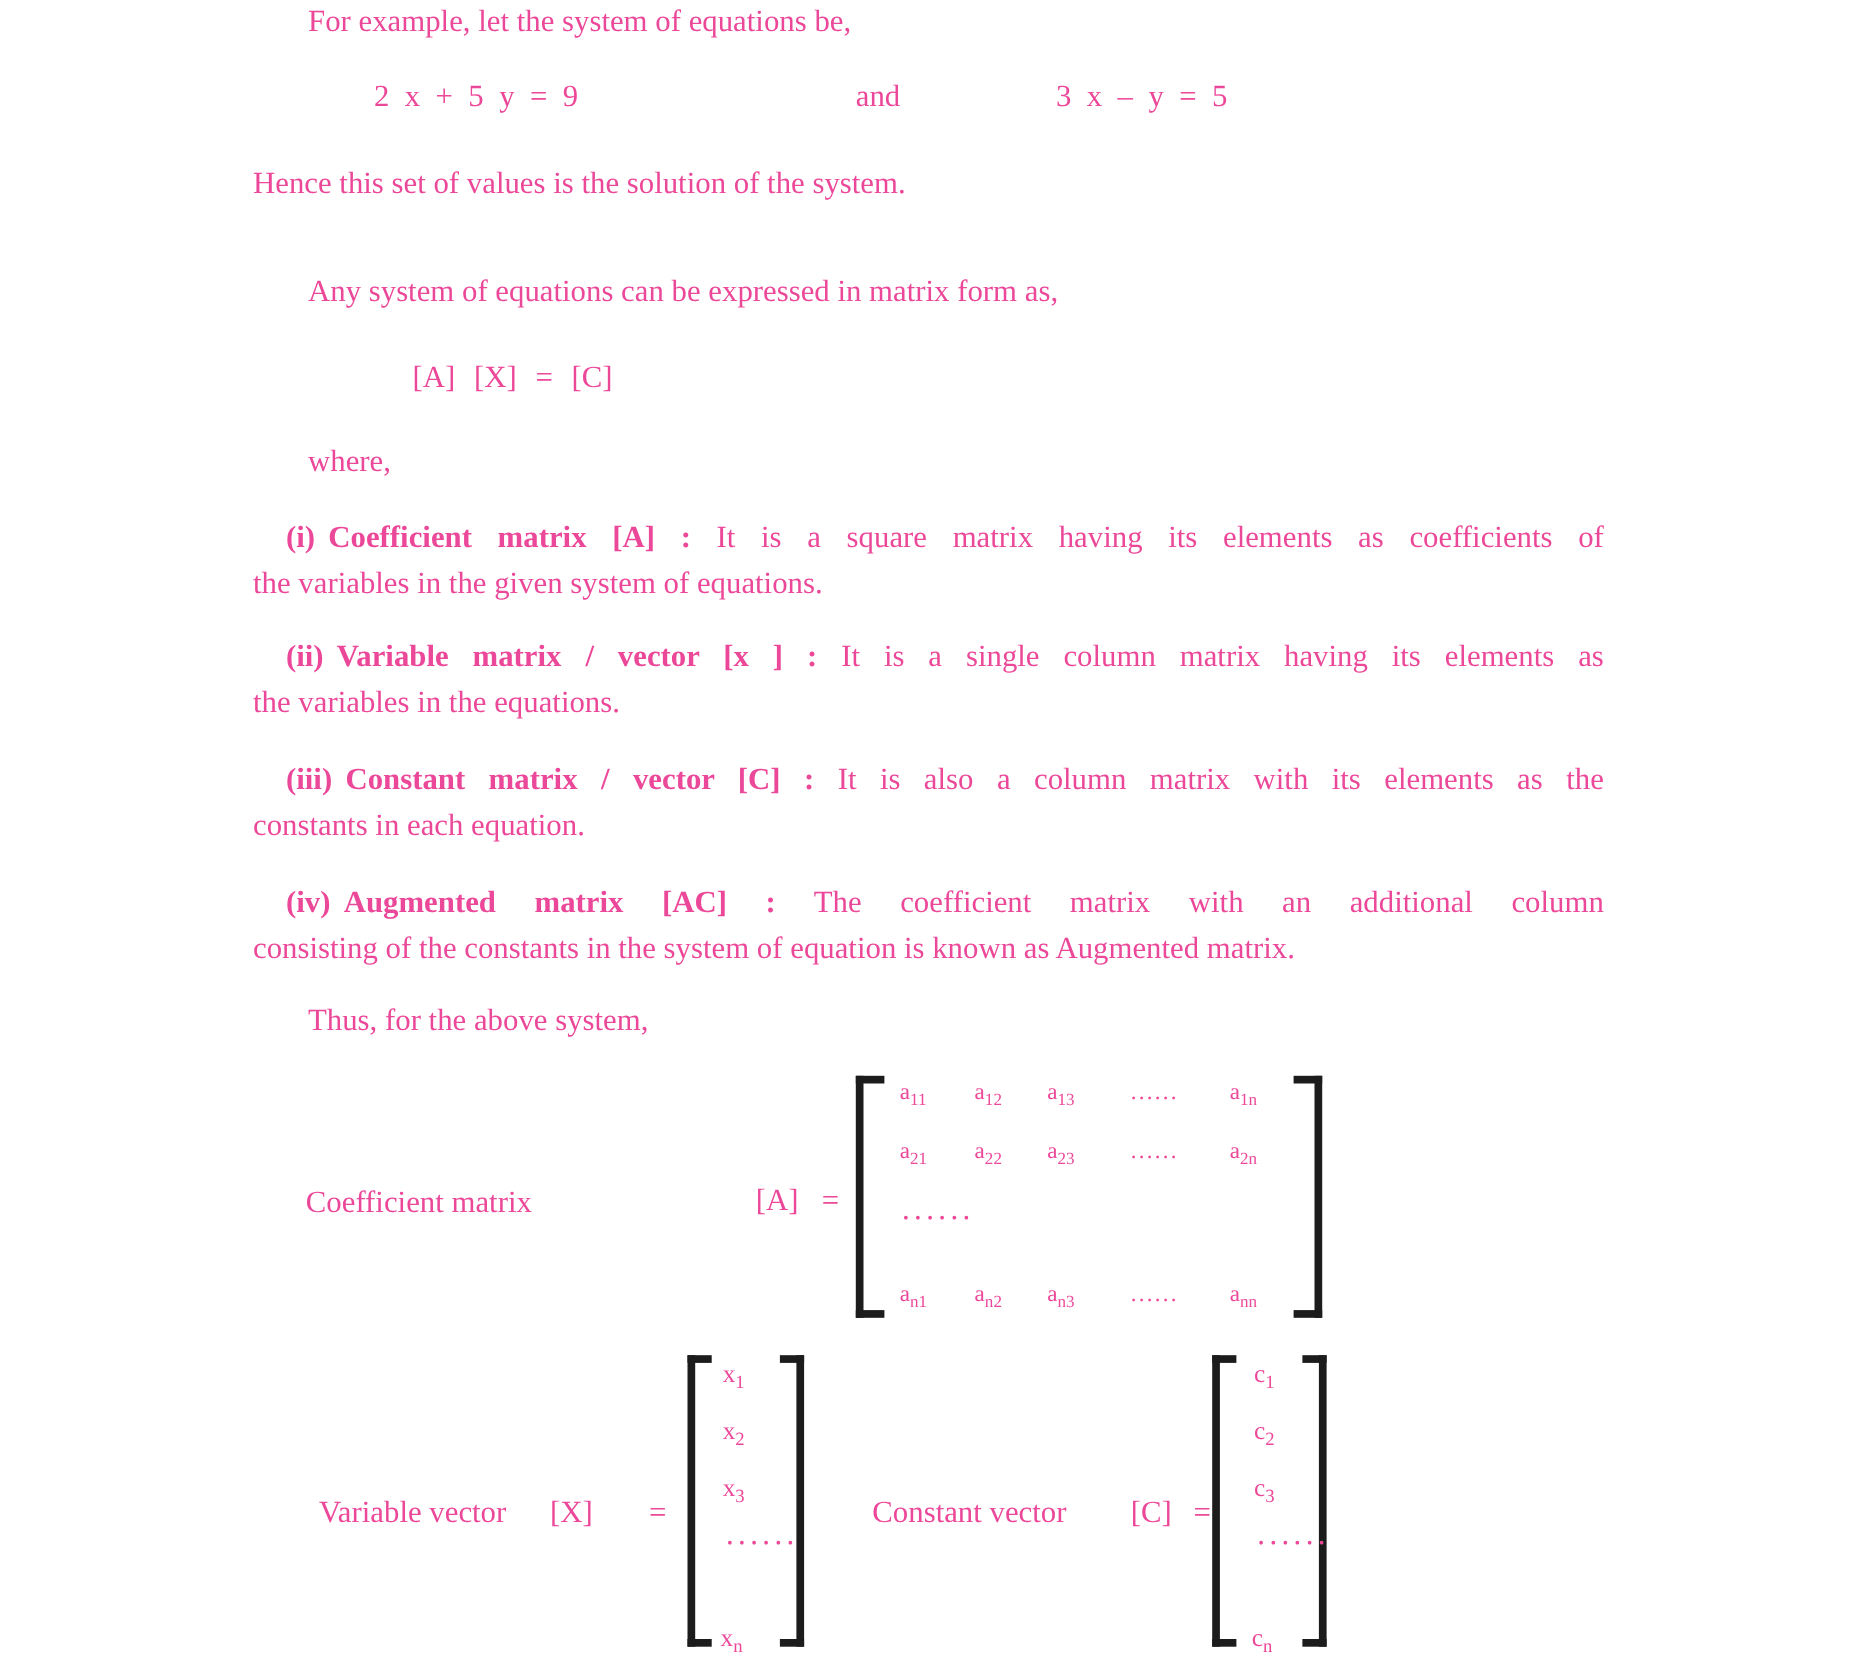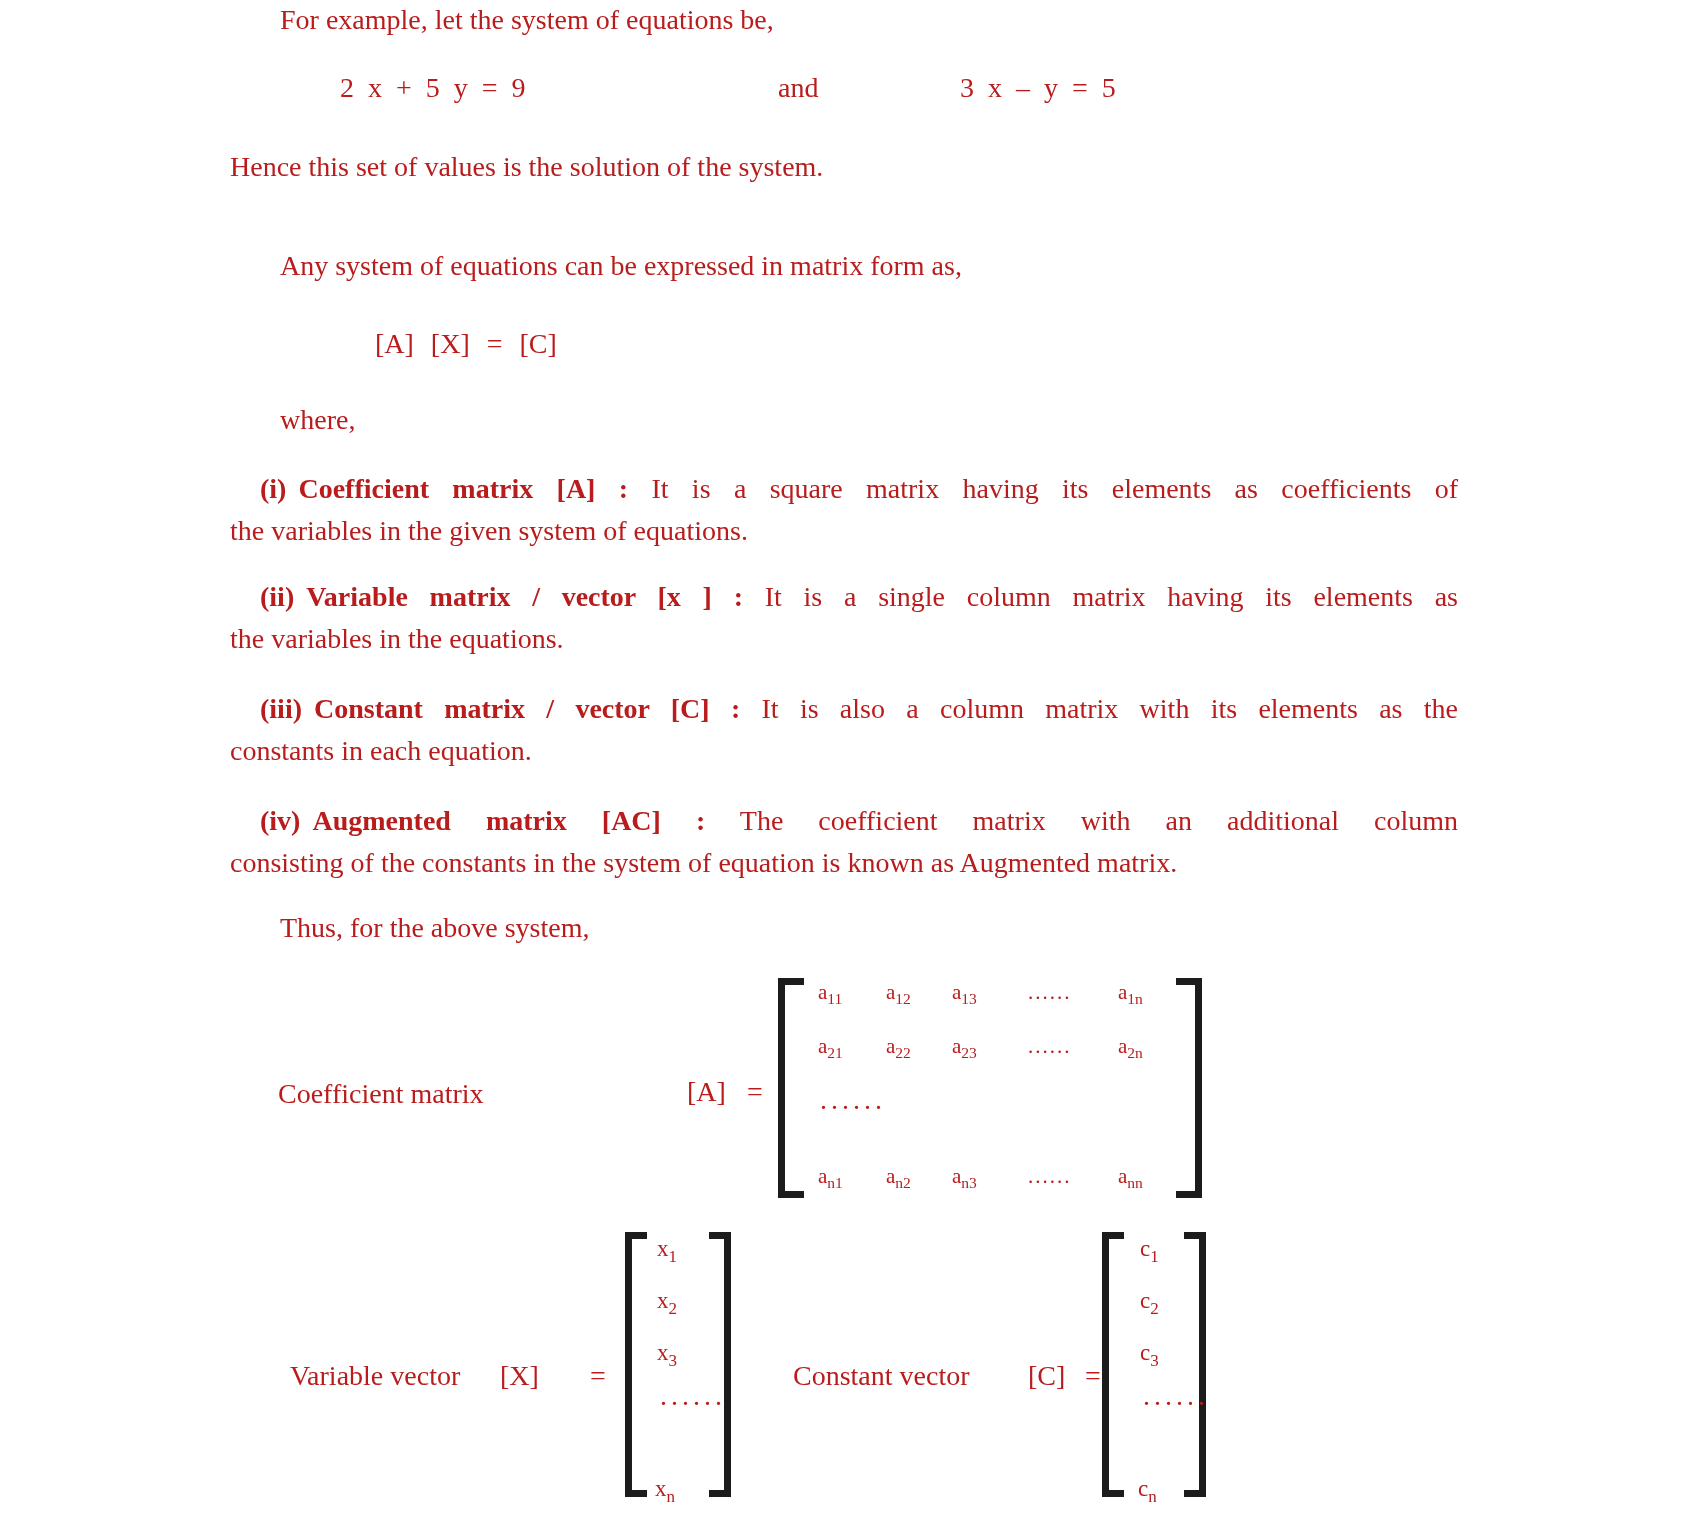--- a/index.html
+++ b/index.html
@@ -1,18 +1,18 @@
 <!DOCTYPE html>
 <html><head>
 <meta charset="utf-8">
 <style>
   html,body {margin:0; padding:0; background:#ffffff;}
   .page {
     position:relative; width:1700px; height:1526px; overflow:hidden;
-    background:#ffffff; color:#b91c1c;
+    background:#ffffff; color:#ec4899;
     font-family:"Liberation Serif","DejaVu Serif",serif;
     font-size:28px;
   }
   .abs {position:absolute; white-space:nowrap;}
   .para {position:absolute; left:230px; width:1228px; line-height:42px;}
   .jline {text-align:justify; text-align-last:justify;}
   .indent {padding-left:30px;}
   .bold {font-weight:bold;}
   .termgap {margin-left:12px;}
   .eq {word-spacing:7px;}

